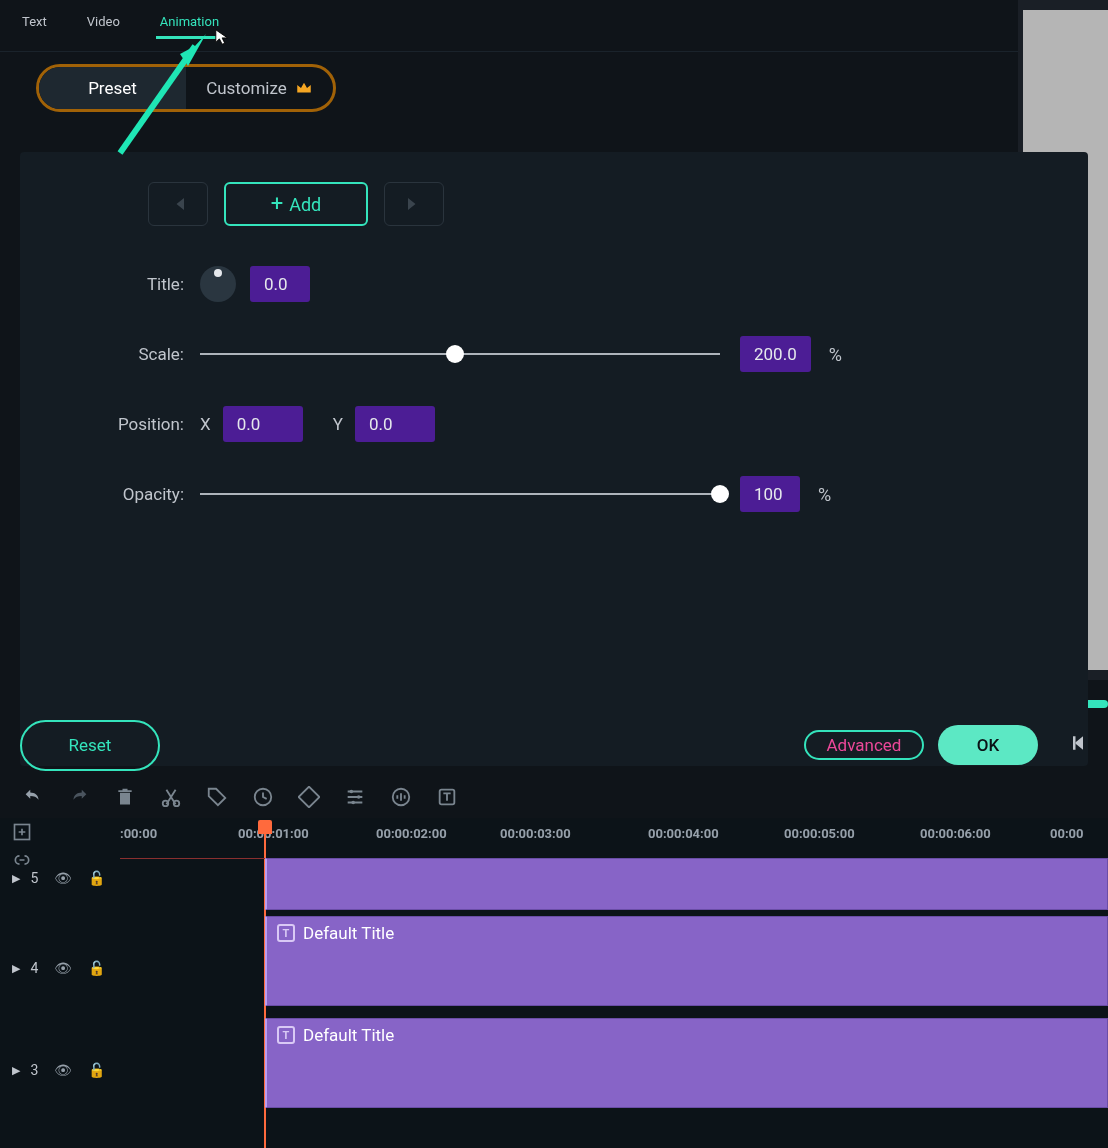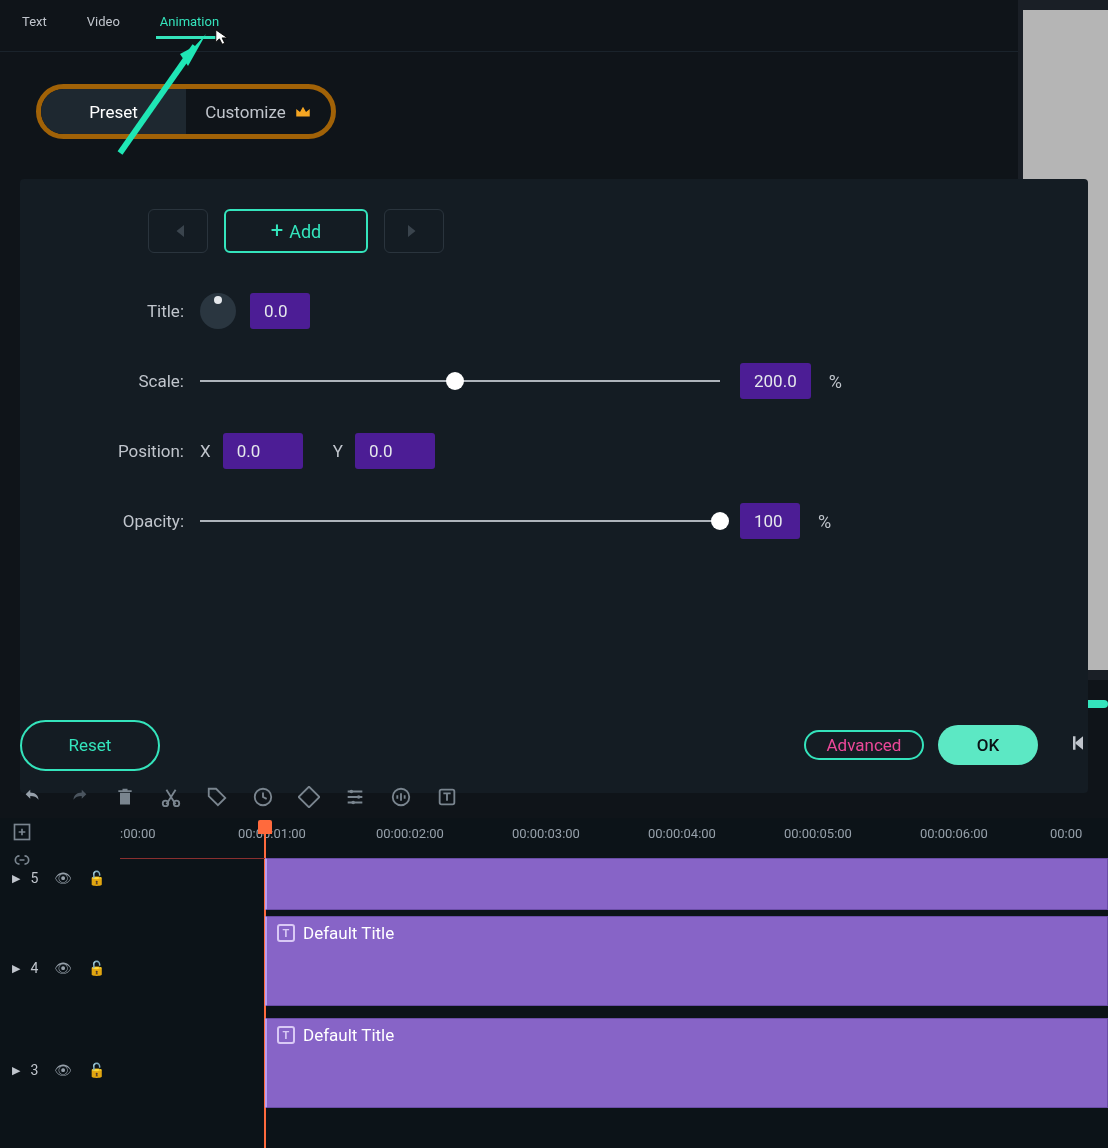--- a/index.html
+++ b/index.html
@@ -10,21 +10,21 @@
   .top-tab { font-size: 13px; color: #c0c5cc; cursor: pointer; padding-bottom: 8px; position: relative; }
   .top-tab.active { color: #34e4bc; }
   .top-tab.active::after { content:""; position:absolute; left:-4px; right:-4px; bottom:-2px; height:3px; background:#34e4bc; }
   
   
   .preview-pane { position:absolute; right:0; top:0; width:90px; height:680px; background:#1a1f26; }
   .preview-inner { background:#b5b5b5; margin:10px 0 0 5px; height:660px; }
   .preview-accent { position:absolute; right:0; top:700px; width:60px; height:8px; background:#34e4bc; border-radius:4px; }
   
   
-  .sub-toggle { display:flex; margin: 32px 0 0 36px; border:5px solid #a16207; border-radius:28px; width:300px; height:55px; overflow:hidden; }
+  .sub-toggle { display:flex; margin: 12px 0 0 36px; border:3px solid #a16207; border-radius:28px; width:300px; height:48px; overflow:hidden; }
   .sub-btn { flex:1; display:flex; align-items:center; justify-content:center; font-size:17px; cursor:pointer; gap:8px; }
   .sub-btn.active { background:#1e2830; color:#fff; }
   .crown { width:18px; height:18px; }
   
   
   .panel { margin: 40px 20px 0 20px; background:#141c23; border-radius:4px; padding:30px 0 220px 0; position:relative; }
   
   .keyframe-row { display:flex; gap:16px; justify-content:flex-start; padding-left:128px; margin-bottom:40px; }
   .kf-btn { width:60px; height:44px; border:1px solid #2a343d; border-radius:6px; display:flex; align-items:center; justify-content:center; color:#3a444d; font-size:20px; cursor:pointer; }
   .add-btn { width:144px; height:44px; border:2px solid #34e4bc; border-radius:6px; display:flex; align-items:center; justify-content:center; color:#34e4bc; font-size:18px; cursor:pointer; gap:6px; }
@@ -51,21 +51,21 @@
   .adv-btn { border:2px solid #34e4bc; color:#ec4899; border-radius:28px; height:30px; width:120px; display:flex; align-items:center; justify-content:center; font-size:17px; cursor:pointer; margin-right:14px; }
   .ok-btn { background:#5ce8c4; color:#0a1216; border-radius:28px; height:40px; width:100px; display:flex; align-items:center; justify-content:center; font-size:17px; font-weight:500; cursor:pointer; }
   .play-prev { margin-left:30px; color:#c0c5cc; font-size:20px; }
   
   
   .tl-toolbar { position:absolute; left:0; top:778px; height:38px; display:flex; align-items:center; gap:24px; padding-left:22px; }
   .tl-icon { width:22px; height:22px; color:#7a858f; display:flex; align-items:center; justify-content:center; }
   
   
   .timeline { position:absolute; left:0; right:0; top:818px; bottom:0; background:#0c1318; }
-  .ruler { position:absolute; left:120px; right:0; top:8px; height:32px; }
+  .ruler { position:absolute; left:120px; right:0; top:8px; height:32px;font-weight:bold; }
   .ruler-mark { position:absolute; top:0; font-size:13px; color:#96a0aa; }
   
   .playhead { position:absolute; top:0; width:14px; height:14px; background:#ff6a3d; border-radius:2px 2px 0 0; }
   .playhead::after { content:""; position:absolute; left:50%; top:14px; width:2px; height:330px; background:#ff6a3d; transform:translateX(-50%); }
   
   .track-head { position:absolute; left:0; width:120px; height:40px; display:flex; align-items:center; gap:10px; padding-left:12px; font-size:14px; color:#c0c5cc; }
   .track-head .play-ico { font-size:11px; }
   .track-head .eye, .track-head .lock { font-size:14px; color:#96a0aa; margin-left:6px; }
   
   .clip { position:absolute; background:#8764c7; border:1px solid #6a4da6; border-left:2px solid #b89df0; }
@@ -242,21 +242,21 @@
         </svg></div>
     <div class="ico"><svg viewBox="0 0 24 24" width="20" height="20">
           <path d="M9 7a5 5 0 000 10M15 7a5 5 0 010 10M9 12h6" stroke="#7a858f" stroke-width="2" fill="none"></path>
         </svg></div>
   </div>
 
   <div class="ruler">
     <div class="ruler-mark" style="left:0px">:00:00</div>
     <div class="ruler-mark" style="left:118px">00:00:01:00</div>
     <div class="ruler-mark" style="left:256px">00:00:02:00</div>
-    <div class="ruler-mark" style="left:392px">00:00:03:00</div>
+    <div class="ruler-mark" style="left:380px">00:00:03:00</div>
     <div class="ruler-mark" style="left:528px">00:00:04:00</div>
     <div class="ruler-mark" style="left:664px">00:00:05:00</div>
     <div class="ruler-mark" style="left:800px">00:00:06:00</div>
     <div class="ruler-mark" style="left:930px">00:00</div>
   </div>
 
   <div class="playhead" style="left:258px; top:2px"></div>
 
   <div class="redline" style="top:40px"></div>
 

